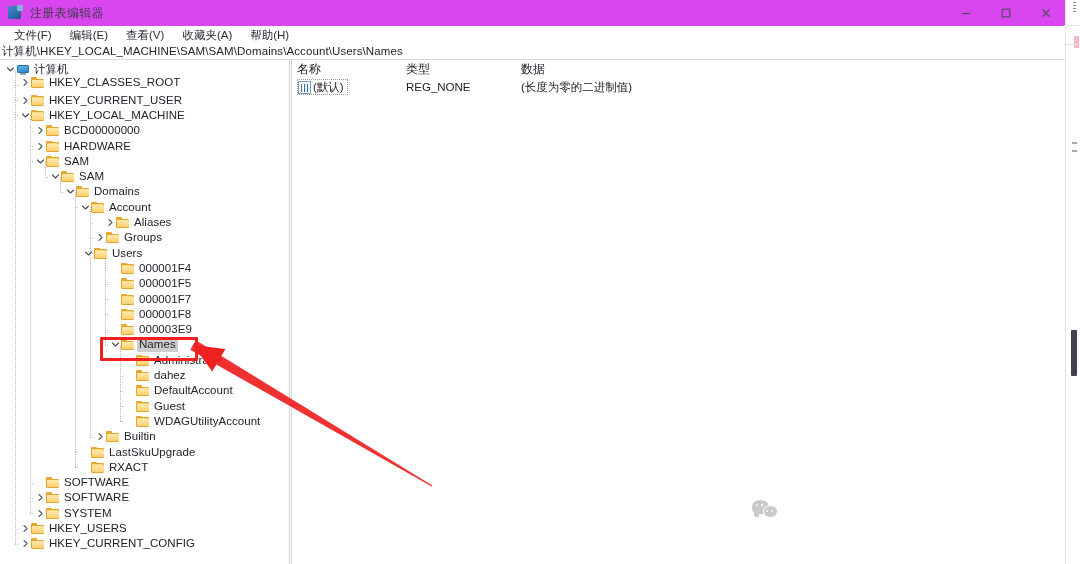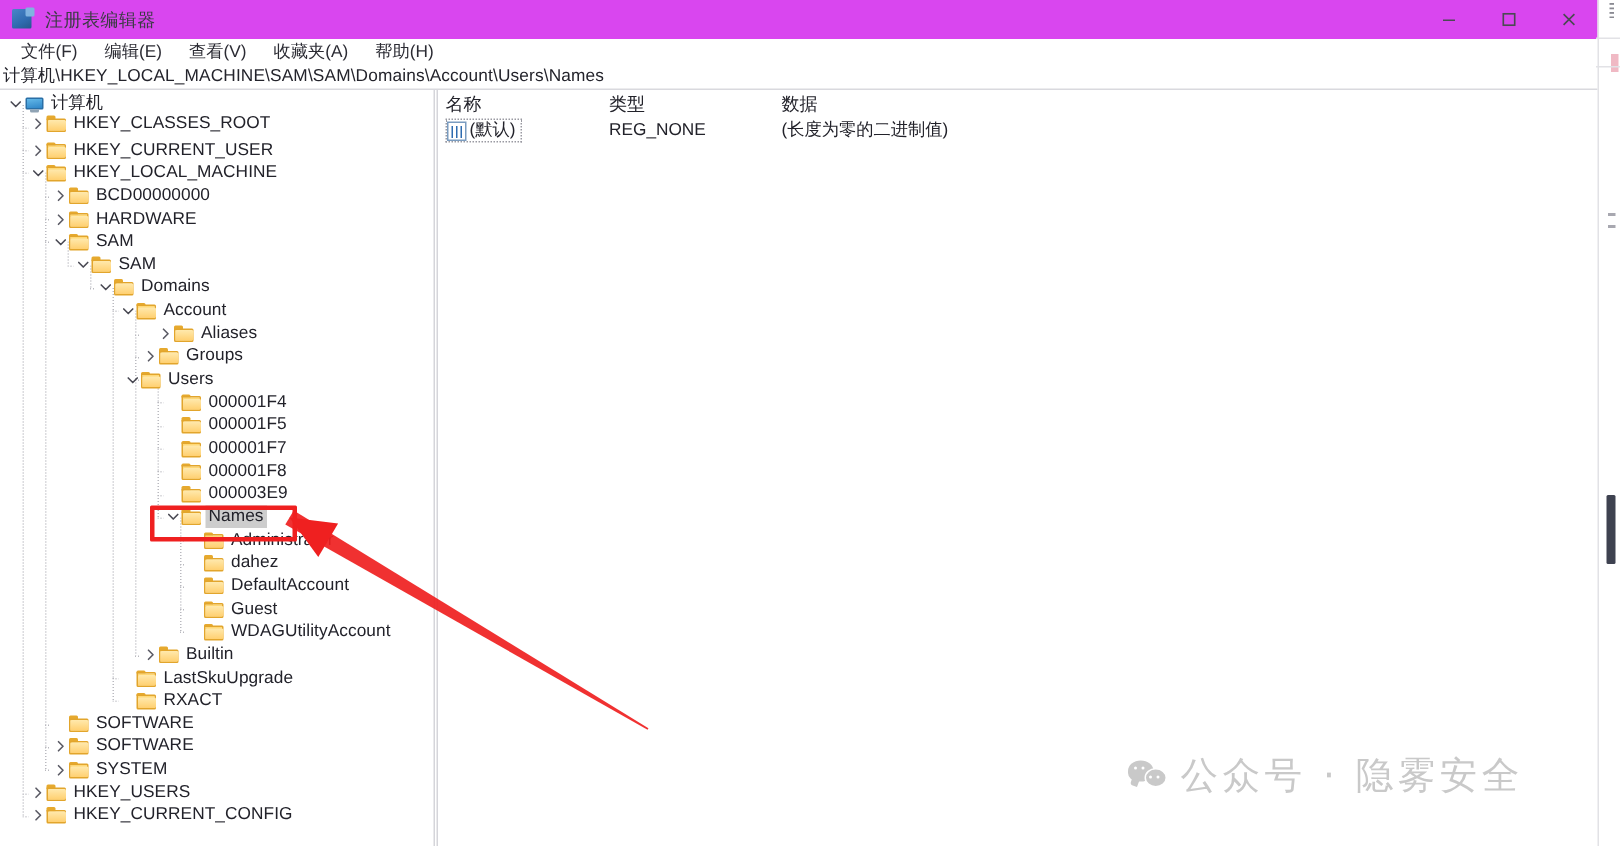--- a/index.html
+++ b/index.html
@@ -898,21 +898,20 @@
 
   <div class="watermark" style="left:752px; top:500px;">
     <div class="wm-icon">
       <div class="b1"></div>
       <div class="b2"></div>
       <i class="d" style="left:4px; top:4px;"></i>
       <i class="d" style="left:9px; top:4px;"></i>
       <i class="d" style="left:14px; top:10px;"></i>
       <i class="d" style="left:19px; top:10px;"></i>
     </div>
-    <div class="wm-text">公众号 · 隐雾安全</div>
   </div>
 
   <div class="edge-strip">
     <div class="edge-dots"></div>
     <div class="edge-pink"></div>
     <div class="edge-mark" style="top:142px;"></div>
     <div class="edge-mark" style="top:150px;"></div>
     <div class="edge-thumb"></div>
   </div>
   <div class="hline" style="left:1064px; top:25px; width:16px;"></div>

